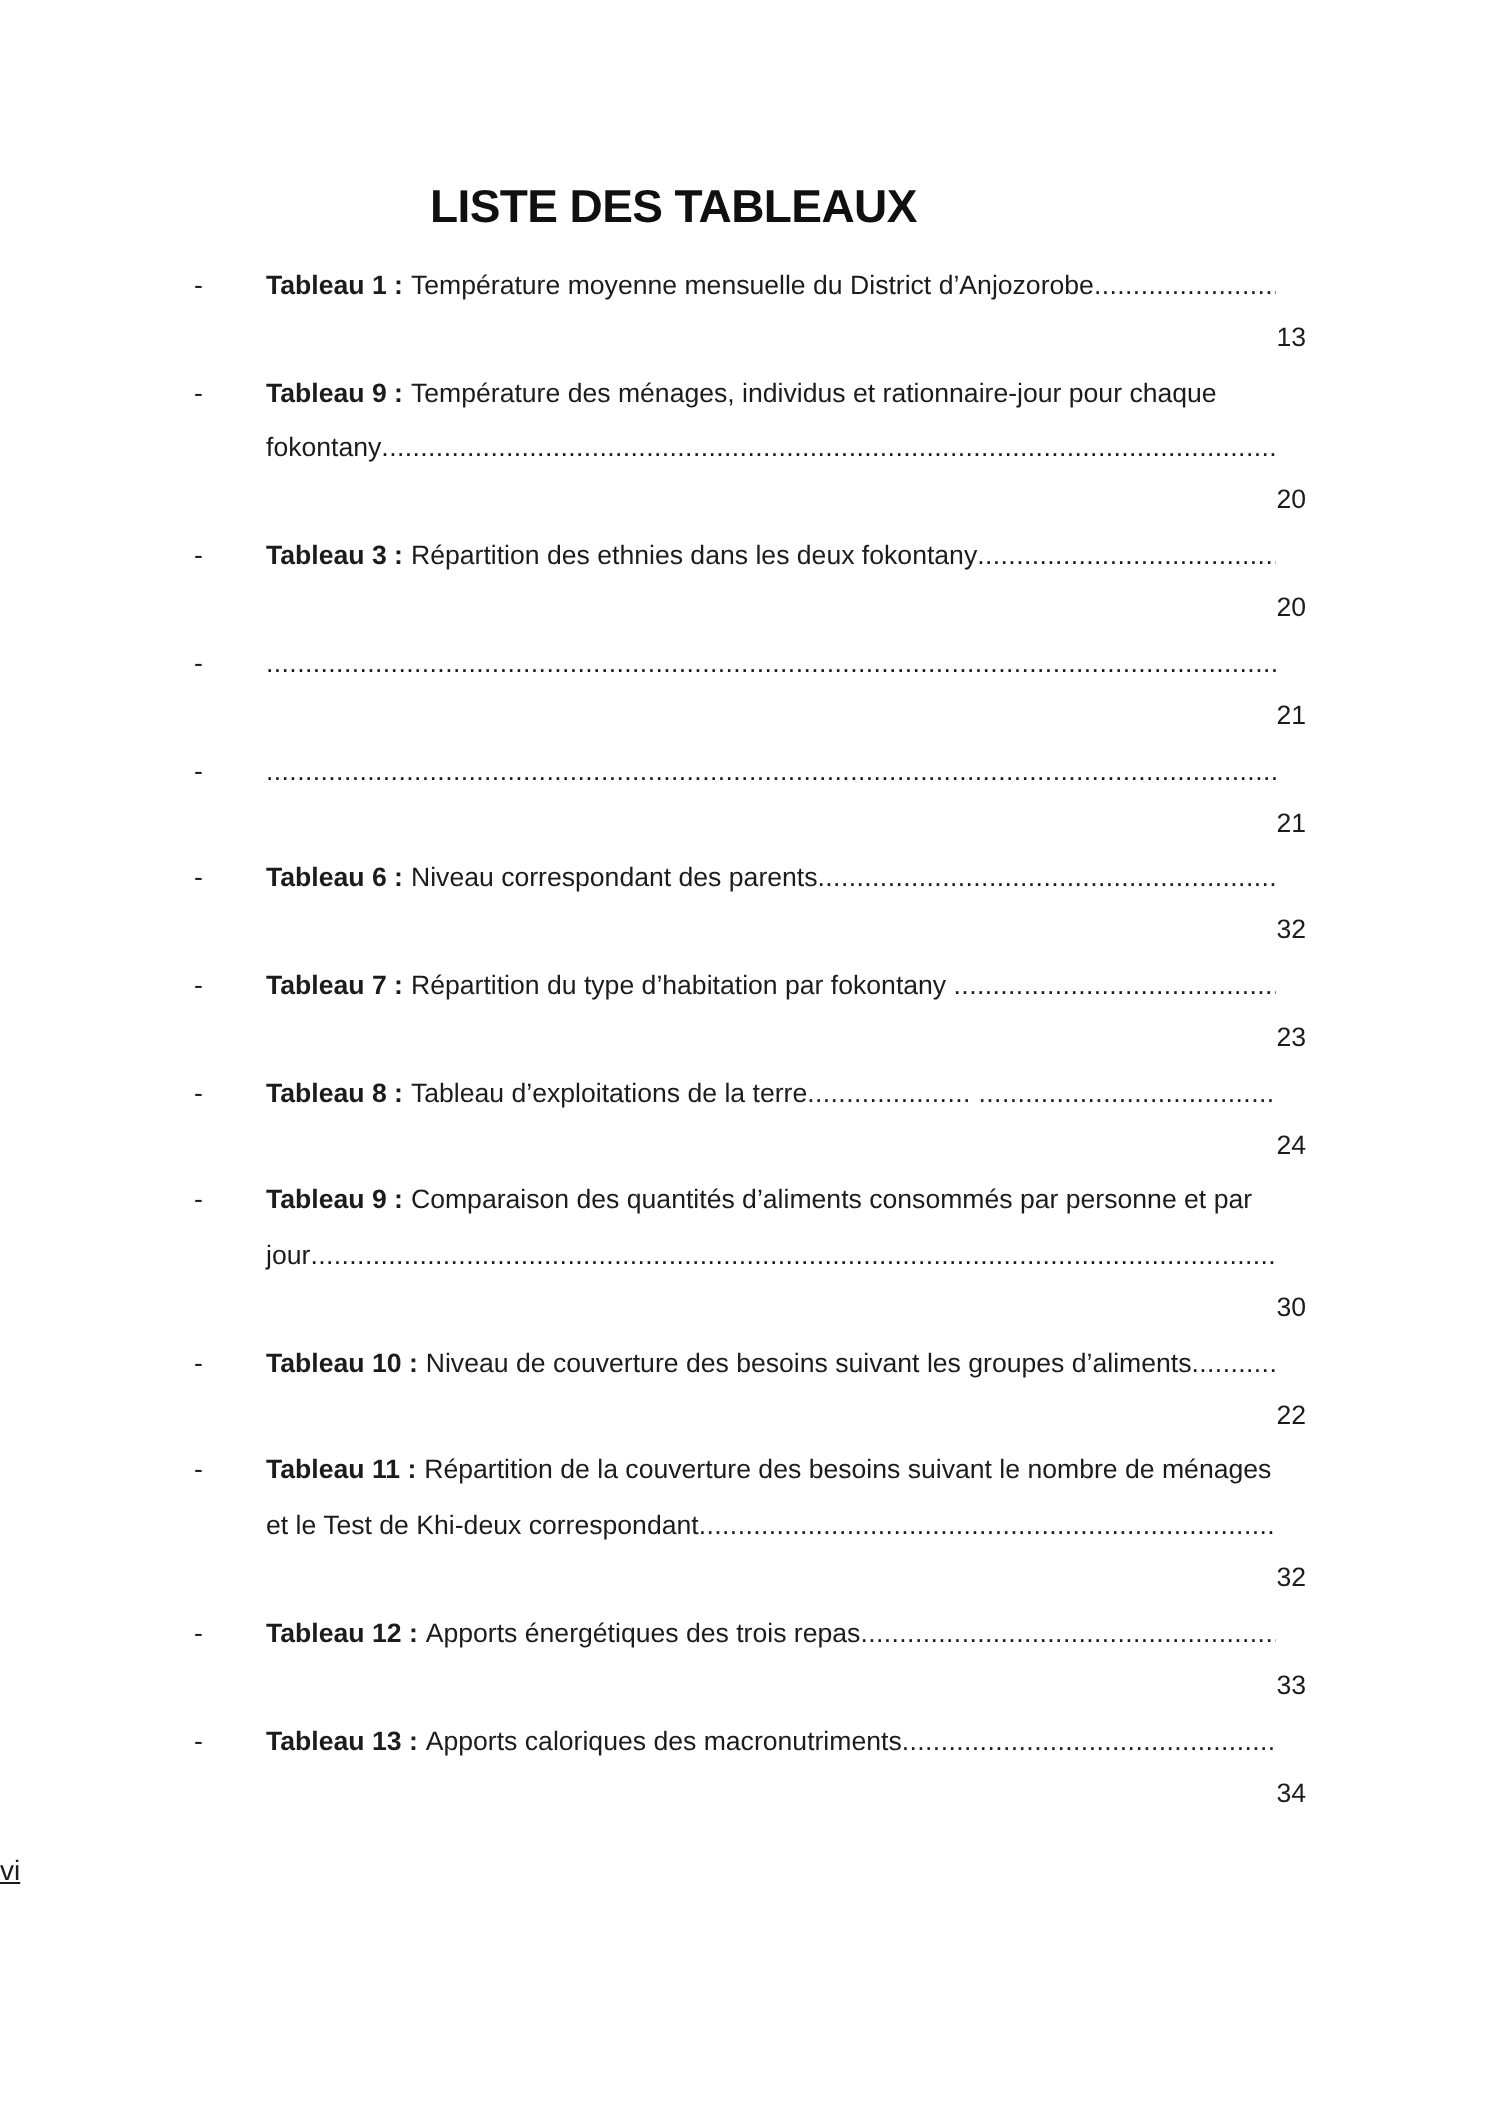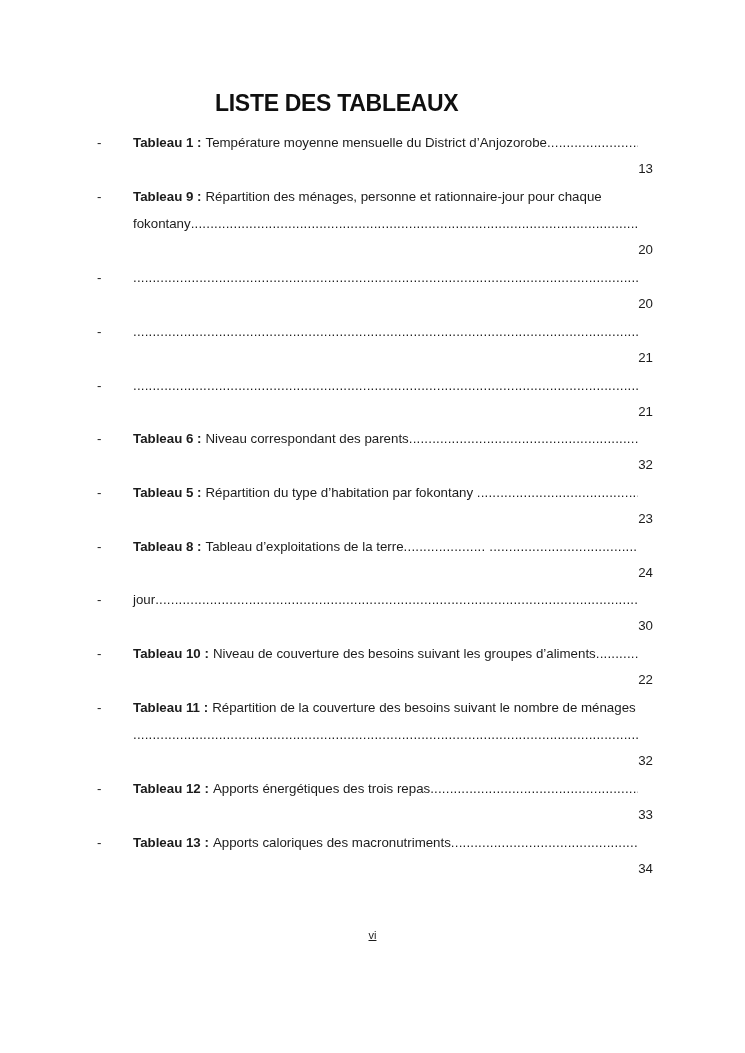--- a/index.html
+++ b/index.html
@@ -70,22 +70,22 @@
   .line .pg {
     flex: 0 0 auto;
     white-space: pre;
     margin-top: 26px;
   }
   .footer {
     position: absolute;
     left: 0;
     top: 925px;
     width: 745px;
-    text-align: center;
-    font-size: 11px;
+    text-align: left;
+    font-size: 14px;
     line-height: 20px;
     text-decoration: underline;
   }
 </style>
 </head>
 <body>
 
 <div class="doc-page">
   <div class="content">
     <h1 class="doc-title">LISTE DES TABLEAUX</h1>
@@ -97,33 +97,34 @@
               <span class="t"><span class="lbl">Tableau 1 :</span><span>Température moyenne mensuelle du District d’Anjozorobe</span></span>
               <span class="leader">........................................................................................................................................................................................................................................</span>
               <span class="pg">13</span>
             </div>
           </div>
         </div>
         <div class="entry">
           <span class="dash">-</span>
           <div class="body">
             <div class="line">
-              <span class="t"><span class="lbl">Tableau 9 :</span><span>Répartition des ménages, personne et rationnaire-jour pour chaque</span></span>
+              <span class="t"><span class="lbl">Tableau 9 :</span><span>Température des ménages, individus et rationnaire-jour pour chaque</span></span>
             </div>
             <div class="line">
               <span class="t"><span>fokontany</span></span>
               <span class="leader">........................................................................................................................................................................................................................................</span>
               <span class="pg">20</span>
             </div>
           </div>
         </div>
         <div class="entry">
           <span class="dash">-</span>
           <div class="body">
             <div class="line">
+              <span class="t"><span class="lbl">Tableau 3 :</span><span>Répartition des ethnies dans les deux fokontany</span></span>
               <span class="leader">........................................................................................................................................................................................................................................</span>
               <span class="pg">20</span>
             </div>
           </div>
         </div>
         <div class="entry">
           <span class="dash">-</span>
           <div class="body">
             <div class="line">
               <span class="leader">........................................................................................................................................................................................................................................</span>
@@ -147,40 +148,43 @@
               <span class="t"><span class="lbl">Tableau 6 :</span><span>Niveau correspondant des parents</span></span>
               <span class="leader">........................................................................................................................................................................................................................................</span>
               <span class="pg">32</span>
             </div>
           </div>
         </div>
         <div class="entry">
           <span class="dash">-</span>
           <div class="body">
             <div class="line">
-              <span class="t"><span class="lbl">Tableau 5 :</span><span>Répartition du type d’habitation par fokontany </span></span>
+              <span class="t"><span class="lbl">Tableau 7 :</span><span>Répartition du type d’habitation par fokontany </span></span>
               <span class="leader">........................................................................................................................................................................................................................................</span>
               <span class="pg">23</span>
             </div>
           </div>
         </div>
         <div class="entry">
           <span class="dash">-</span>
           <div class="body">
             <div class="line">
               <span class="t"><span class="lbl">Tableau 8 :</span><span>Tableau d’exploitations de la terre</span></span>
               <span class="leader">..................... ...................................................................................................................................................................</span>
               <span class="pg">24</span>
             </div>
           </div>
         </div>
         <div class="entry">
           <span class="dash">-</span>
           <div class="body">
             <div class="line">
+              <span class="t"><span class="lbl">Tableau 9 :</span><span>Comparaison des quantités d’aliments consommés par personne et par</span></span>
+            </div>
+            <div class="line">
               <span class="t"><span>jour</span></span>
               <span class="leader">........................................................................................................................................................................................................................................</span>
               <span class="pg">30</span>
             </div>
           </div>
         </div>
         <div class="entry">
           <span class="dash">-</span>
           <div class="body">
             <div class="line">
@@ -190,20 +194,21 @@
             </div>
           </div>
         </div>
         <div class="entry">
           <span class="dash">-</span>
           <div class="body">
             <div class="line">
               <span class="t"><span class="lbl">Tableau 11 :</span><span>Répartition de la couverture des besoins suivant le nombre de ménages</span></span>
             </div>
             <div class="line">
+              <span class="t"><span>et le Test de Khi-deux correspondant</span></span>
               <span class="leader">........................................................................................................................................................................................................................................</span>
               <span class="pg">32</span>
             </div>
           </div>
         </div>
         <div class="entry">
           <span class="dash">-</span>
           <div class="body">
             <div class="line">
               <span class="t"><span class="lbl">Tableau 12 :</span><span>Apports énergétiques des trois repas</span></span>

